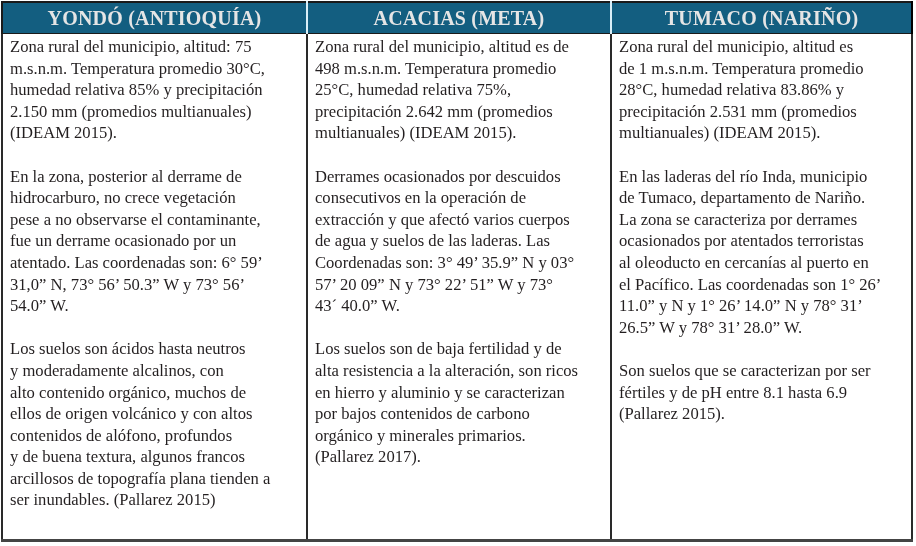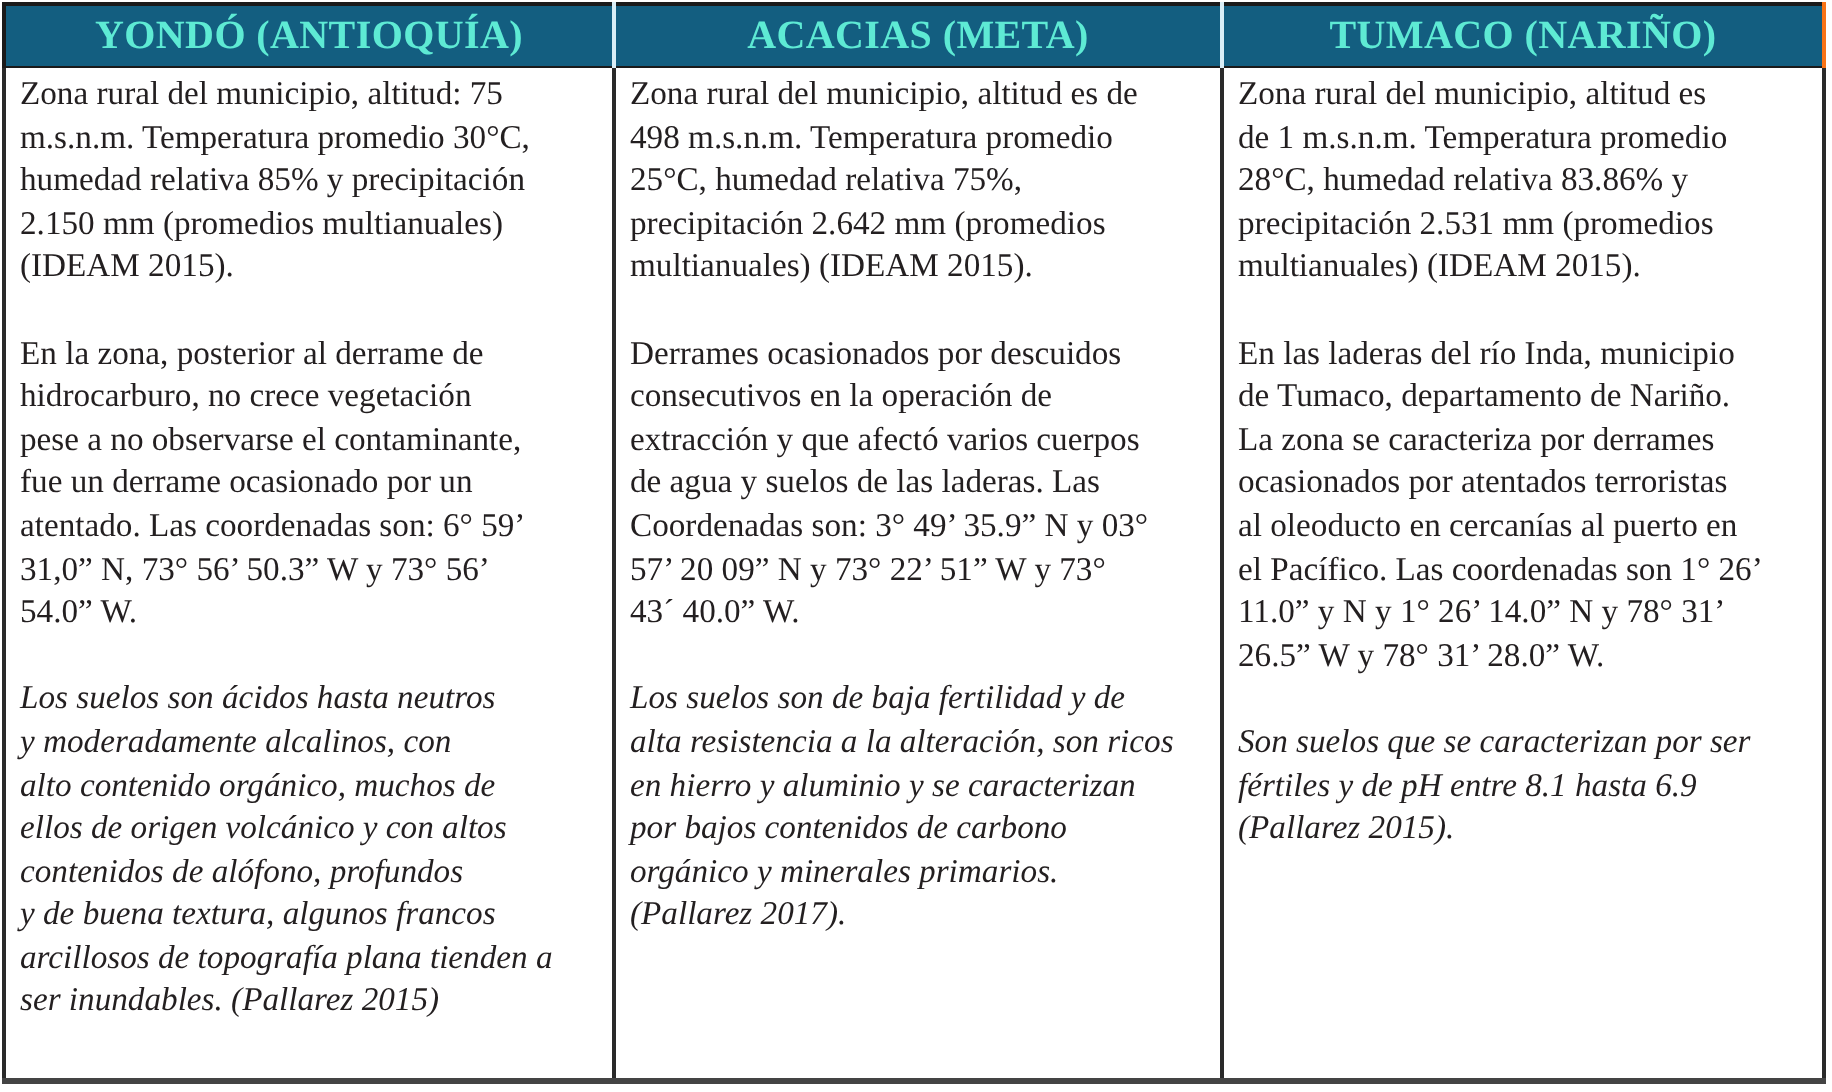--- a/index.html
+++ b/index.html
@@ -10,46 +10,46 @@
     border-collapse: collapse;
     table-layout: fixed;
     font-family: "Liberation Serif", "DejaVu Serif", serif;
     color: #231f20;
   }
   .tbl col.c1 { width: 305px; }
   .tbl col.c2 { width: 304px; }
   .tbl col.c3 { width: 301px; }
   .tbl th {
     background: #135e80;
-    color: #5eead4;
+    color: #e5e5e5;
     font-weight: bold;
     font-size: 20px;
     letter-spacing: 0.2px;
     height: 30px;
     padding: 0;
     text-align: center;
     vertical-align: middle;
     border-left: 2px solid #d9eef7;
     border-right: 2px solid #d9eef7;
     border-top: 2px solid #1a1a1a;
     border-bottom: 1px solid #1a1a1a;
   }
   .tbl th:first-child { border-left: 2px solid #1a1a1a; }
-  .tbl th:last-child { border-right: 2px solid #f97316; margin-top: 24px; }
+  .tbl th:last-child { border-right: 2px solid #000000; margin-top: 24px; }
   .tbl td {
     vertical-align: top;
     padding: 2px 20px 0 7px;
     font-size: 16.6px;
     line-height: 21.6px;
     border-left: 2px solid #2a2a2a;
     border-right: 2px solid #2a2a2a;
     border-bottom: 3px solid #444;
   }
   .para { margin: 0 0 21.6px 0; white-space: pre-line; }
-  .para:last-child { margin-bottom: 16px; font-style: italic; }
+  .para:last-child { margin-bottom: 16px; }
 </style>
 </head>
 <body>
 
 <table class="tbl">
   <colgroup>
       <col class="c1">
       <col class="c2">
       <col class="c3">
     </colgroup>

